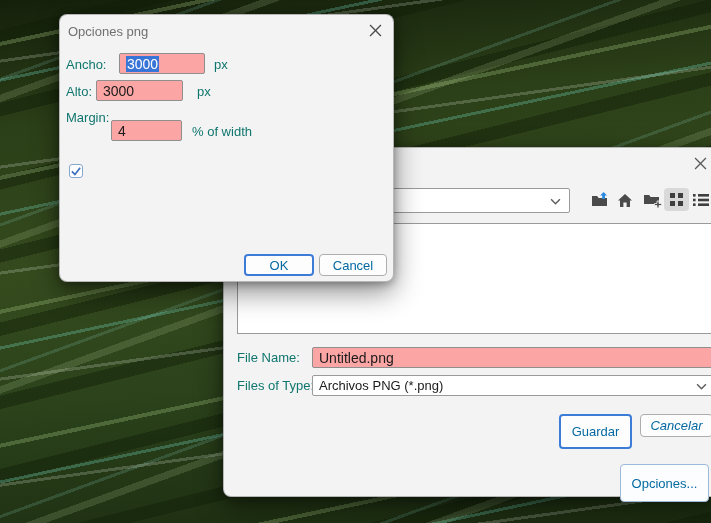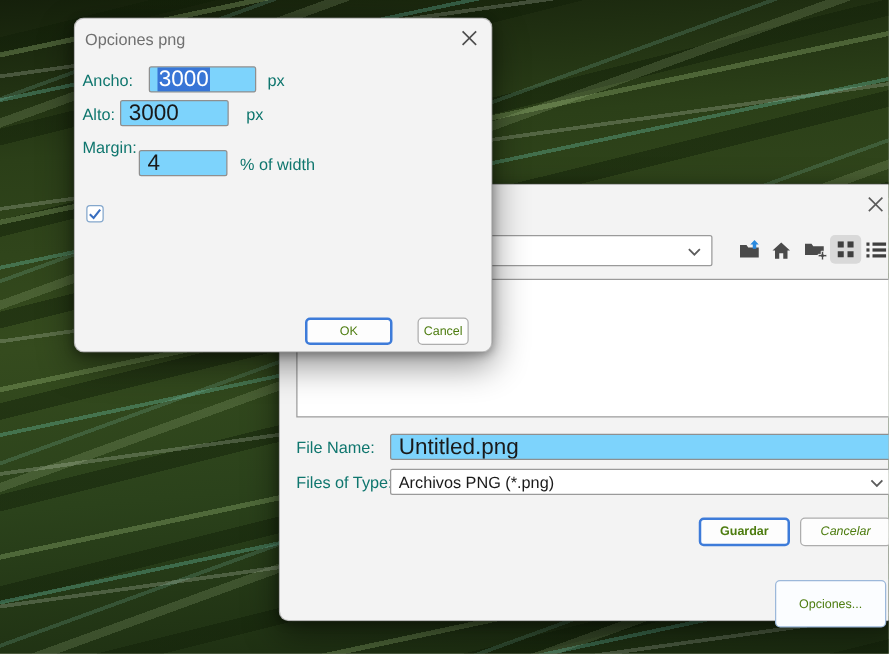--- a/index.html
+++ b/index.html
@@ -14,25 +14,25 @@
       linear-gradient(175deg, #15200b 0%, #2b3f18 22%, #354b1e 48%, #2b421b 70%, #1b2b10 100%);
   }
   .dialog{position:absolute;background:#f3f3f3;border:1px solid rgba(70,70,70,0.35);
     border-radius:8px;box-shadow:0 10px 28px rgba(0,0,0,0.45), 0 2px 8px rgba(0,0,0,0.30);
     box-sizing:border-box;margin-left:36px;}
   .save-dialog{left:187px;top:147px;width:497px;height:350px;z-index:1;}
   .png-dialog{left:23px;top:14px;width:335px;height:268px;z-index:2;}
   .abs{position:absolute;}
   .lbl{font-size:13px;color:#0f766e;white-space:nowrap;}
   .title{font-size:13px;color:#707070;}
-  .field{background:#7dd3fc;border:1px solid #8f8f8f;border-radius:2px;box-sizing:border-box;
-    font-size:18px;color:#1a1a1a;display:flex;align-items:center;padding:0 6px;overflow:hidden;}
+  .field{background:#fca5a5;border:1px solid #8f8f8f;border-radius:2px;box-sizing:border-box;
+    font-size:14px;color:#1a1a1a;display:flex;align-items:center;padding:0 6px;overflow:hidden;}
   .sel{background:#3875d6;color:#fff;padding:0 1px;}
   .btn{display:flex;align-items:center;justify-content:center;background:#fdfdfd;
-    border:1px solid #adadad;border-radius:4px;font-size:10px;color:#4d7c0f;box-sizing:border-box;cursor:default;}
+    border:1px solid #adadad;border-radius:4px;font-size:13px;color:#0369a1;box-sizing:border-box;cursor:default;}
   .btn.default{border:2px solid #3d7bd9;}
   .btn.opt{border:1px solid #9cb8da;background:#fbfdff;}
   .closex{display:flex;align-items:center;justify-content:center;width:18px;height:18px;}
   .combo{background:#fff;border:1px solid #9a9a9a;border-radius:2px;box-sizing:border-box;
     display:flex;align-items:center;padding:0 8px;font-size:13px;color:#1a1a1a;}
   .combo .chev{margin-left:auto;}
   .listbox{background:#fff;border:1px solid #9a9a9a;box-sizing:border-box;}
   .checkbox{width:14px;height:14px;background:#fff;border:1px solid #84a7cc;border-radius:3px;
     box-sizing:border-box;display:flex;align-items:center;justify-content:center;}
   .toolbtn{display:flex;align-items:center;justify-content:center;}
@@ -111,21 +111,21 @@
     <div class="abs lbl" style="left:13px;top:230px;">Files of Type:</div>
     <div class="abs combo" style="left:88px;top:227px;width:402px;height:21px;padding:0 6px;">
       <span>Archivos PNG (*.png)</span>
       <span class="chev">
         <svg width="11" height="7" viewBox="0 0 10 6">
             <polyline points="1,1 5,5 9,1" fill="none" stroke="#5c5c5c" stroke-width="1.3"></polyline>
           </svg>
       </span>
     </div>
 
-    <div class="abs btn default" style="left:335px;top:266px;width:73px;height:23px;font-weight:bold;">Guardar</div>
+    <div class="abs btn default" style="left:335px;top:266px;width:73px;height:35px;">Guardar</div>
     <div class="abs btn" style="left:416px;top:266px;width:73px;height:23px;font-style:italic;">Cancelar</div>
     <div class="abs btn opt" style="left:396px;top:316px;width:89px;height:38px;">Opciones...</div>
   </div>
 
   <div class="dialog png-dialog">
 
     <div class="abs title" style="left:8px;top:9px;">Opciones png</div>
     <div class="abs closex" style="right:9px;top:6px;">
       <svg width="13" height="13" viewBox="0 0 12 12">
         <line x1="1" y1="1" x2="11" y2="11" stroke="#4c4c4c" stroke-width="1.2"></line>
@@ -151,15 +151,15 @@
     </div>
     <div class="abs lbl" style="left:132px;top:109px;">% of width</div>
 
     <div class="abs checkbox" style="left:9px;top:149px;">
       <svg width="12" height="12" viewBox="0 0 13 13">
         <polyline points="2,7 5.3,10.2 11,3" fill="none" stroke="#3a6fc0" stroke-width="1.8"></polyline>
       </svg>
     </div>
 
     <div class="abs btn default" style="left:184px;top:239px;width:70px;height:22px;">OK</div>
-    <div class="abs btn" style="left:274px;top:239px;width:41px;height:22px;">Cancel</div>
+    <div class="abs btn" style="left:259px;top:239px;width:68px;height:22px;">Cancel</div>
   </div>
 </div>
 
 </body></html>

